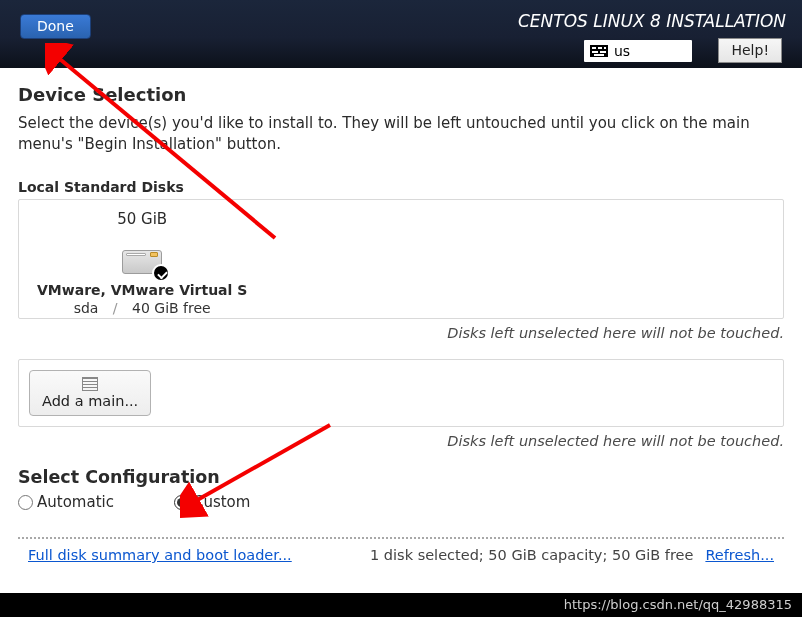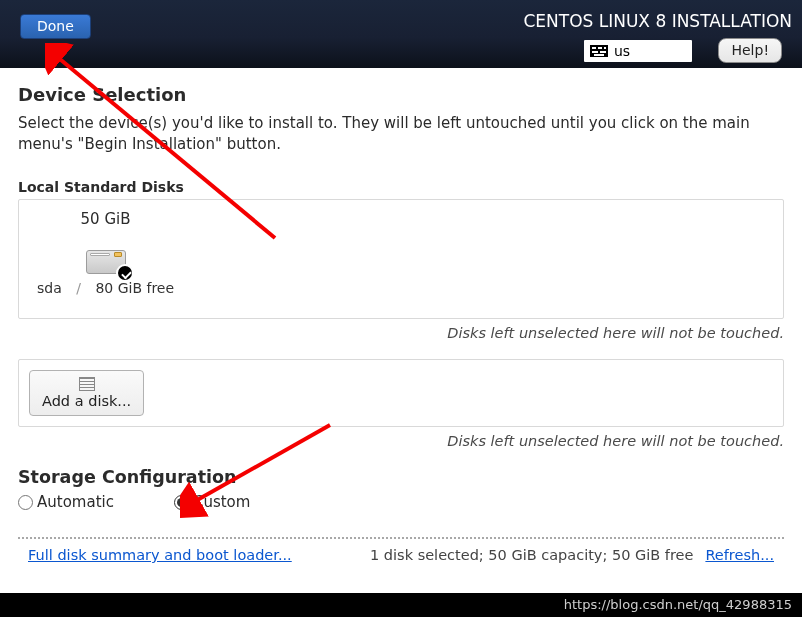--- a/index.html
+++ b/index.html
@@ -11,21 +11,21 @@
     background:#fff; position:relative; overflow:hidden;
   }
 
   
   .header {
     height:68px;
     background:linear-gradient(#1b263b,#182033 55%,#0c111a);
     color:#fff; padding:8px 20px 0 20px; position:relative;
   }
   .title-left { font-size:18px; letter-spacing:.5px; font-weight:400; }
-  .title-right { position:absolute; right:10px; top:11px; font-size:17px; font-weight:400; }
+  .title-right { position:absolute; right:16px; top:11px; font-size:17px; font-weight:400;font-style:italic; }
   .btn-done {
     display:inline-block; margin-top:6px;
     background:linear-gradient(#3a7ad6,#2a63b0);
     border:1px solid #1c3f78; border-radius:4px;
     color:#fff; padding:3px 16px 4px; font-size:14px;
     cursor:pointer;
   }
   .kbd-box {
     position:absolute; right:110px; top:40px;
     width:108px; height:22px; background:#fff; color:#000;
@@ -42,21 +42,21 @@
       linear-gradient(#fff,#fff) 1px 1px/4px 2px no-repeat,
       linear-gradient(#fff,#fff) 7px 1px/4px 2px no-repeat,
       linear-gradient(#fff,#fff) 13px 1px/2px 2px no-repeat,
       linear-gradient(#fff,#fff) 1px 5px/6px 2px no-repeat,
       linear-gradient(#fff,#fff) 9px 5px/6px 2px no-repeat,
       linear-gradient(#fff,#fff) 3px 8px/10px 2px no-repeat;
   }
   .btn-help {
     position:absolute; right:20px; top:38px;
     background:linear-gradient(#f6f6f6,#e6e6e6);
-    border:1px solid #8a8a8a; border-radius:8px;
+    border:1px solid #8a8a8a; border-radius:0;
     color:#222; padding:3px 12px 4px; font-size:14px; cursor:pointer;
   }
 
   
   .main { padding:16px 18px 0 18px; }
   .h-sec { font-size:18px; font-weight:700; margin:0 0 8px; }
   .para { font-size:15px; line-height:1.4; margin:0 0 24px; }
   .label { font-size:14px; font-weight:700; margin:0 0 4px; }
   .box { border:1px solid #d9d9d9; background:#fff; border-radius:2px; }
 
@@ -127,38 +127,39 @@
   <p class="label">Local Standard Disks</p>
   <div class="box disk-box">
     <div class="disk">
       <div class="cap">50 GiB</div>
       <div class="img">
         <div class="body"></div>
           <div class="line"></div>
           <div class="btn"></div>
         <div class="chk"></div>
       </div>
+      <div class="name">VMware, VMware Virtual S</div>
       <div class="sub">
         <span class="dev">sda</span>
         <span class="sep">/</span>
-        <span>80 GiB free</span>
+        <span>40 GiB free</span>
       </div>
     </div>
   </div>
   <div class="note">Disks left unselected here will not be touched.</div>
 
   <div class="box netdisk-box">
     <div class="btn-add">
       <span class="ico"></span>
-      <span>Add a disk...</span>
+      <span>Add a main...</span>
     </div>
   </div>
   <div class="note">Disks left unselected here will not be touched.</div>
 
-  <p class="storage-title">Storage Configuration</p>
+  <p class="storage-title">Select Configuration</p>
   <div class="radios">
     <label class="radio">
       <input type="radio" name="sc" style="">
       <span>Automatic</span>
     </label>
     <label class="radio">
       <input type="radio" name="sc" checked="" style="">
       <span>Custom</span>
     </label>
   </div>

